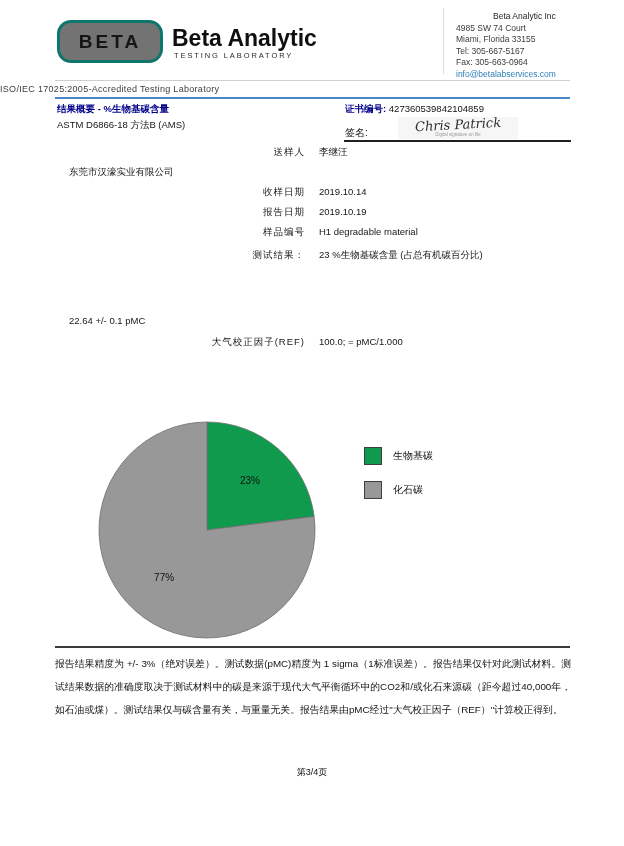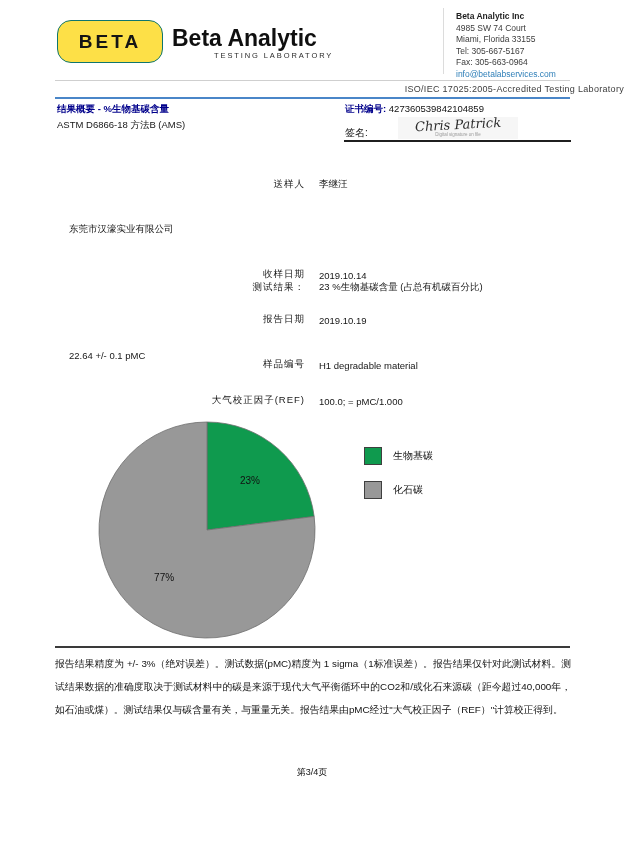--- a/index.html
+++ b/index.html
@@ -5,54 +5,54 @@
   html,body { margin:0; padding:0; }
   body {
     width:624px; height:846px; background:#ffffff; position:relative;
     font-family:"Liberation Sans","DejaVu Sans",sans-serif; color:#1a1a1a;
     overflow:hidden;
   }
 
   
   .logo-box {
     position:absolute; left:57px; top:20px; width:106px; height:43px;
-    border:1px solid #0f766e; border-radius:14px; background:#fde047;
+    border:3px solid #0f766e; border-radius:14px; background:#737373;
     box-sizing:border-box; display:flex; align-items:center; justify-content:center;
   }
   .logo-text { font-size:19px; font-weight:bold; letter-spacing:3px; color:#151515; }
   .brand-name { position:absolute; left:172px; top:25px; font-size:23px; font-weight:bold; color:#0f0f0f; }
-  .brand-subtitle { position:absolute; left:174px; top:51px; font-size:7.5px; letter-spacing:1.9px; color:#2a2a2a;margin-left:40px; }
+  .brand-subtitle { position:absolute; left:174px; top:51px; font-size:7.5px; letter-spacing:1.9px; color:#2a2a2a; }
   .header-divider { position:absolute; left:443px; top:8px; width:1px; height:66px; background:#dcdcdc; }
   .contact { position:absolute; left:456px; top:11px; font-size:8.5px; line-height:11.5px; color:#3c3c3c; }
-  .contact .company { font-weight:bold; color:#1f1f1f; }
+  .contact .company { font-weight:normal; color:#1f1f1f;text-align:right; }
   .contact .email { color:#2e7fb8; text-decoration:none; }
 
   
   .rule-top { position:absolute; left:55px; width:515px; top:80px; height:1px; background:#cfcfcf; }
-  .accreditation { position:absolute; left:0; width:624px; top:84px; text-align:right; font-size:9px; letter-spacing:.3px; color:#3d3d3d; }
+  .accreditation { position:absolute; left:0; width:624px; top:84px; text-align:left; font-size:9px; letter-spacing:.3px; color:#3d3d3d; }
   .rule-accent { position:absolute; left:55px; width:515px; top:97px; height:2px; background:#4a86c8; }
 
   
   .report-title { position:absolute; left:57px; top:103px; font-size:9.5px; font-weight:bold; color:#00008b; }
   .report-method { position:absolute; left:57px; top:119px; font-size:9.5px; color:#161616; }
   .cert-row { position:absolute; left:345px; top:103px; font-size:9.5px; }
   .cert-label { font-weight:bold; color:#00008b; }
   .cert-number { color:#111; }
   .sig-label { position:absolute; left:345px; top:126px; font-size:10px; color:#111; }
   .sig-box { position:absolute; left:398px; top:117px; width:120px; height:22px; background:#f6f6f6; text-align:center; }
   .sig-name { display:block; font-family:"DejaVu Serif",serif; font-style:italic; font-size:13px; line-height:15px; color:#2c2c2c; transform:rotate(-3deg); }
   .sig-note { display:block; font-size:5px; color:#9a9a9a; margin-top:-1px; transform:scale(.9); }
   .sig-rule { position:absolute; left:344px; top:140px; width:227px; height:2px; background:#1f1f1f; }
 
   
   .fields { position:absolute; left:55px; width:460px; }
   .fields-sample { top:146px; }
   .fields-result { top:249px; }
   .fields-lab    { top:315px; }
-  .frow { display:flex; align-items:flex-end; height:20px; font-size:9.5px; color:#161616;margin-top:25px; }
+  .frow { display:flex; align-items:flex-start; height:20px; font-size:9.5px; color:#161616; }
   .fields-lab .frow { height:21px; }
   .flabel { width:250px; text-align:right; letter-spacing:1px; white-space:nowrap; }
   .fvalue { margin-left:14px; white-space:nowrap; }
 
   
   .pie-wrap { position:absolute; left:96px; top:420px; width:222px; height:222px; }
   .legend { position:absolute; left:364px; top:447px; }
   .legend-item { display:flex; align-items:center; margin-bottom:16px;text-align:center; }
   .legend-swatch { width:18px; height:18px; border:1px solid #3f3f3f; box-sizing:border-box; }
   .legend-label { margin-left:11px; font-size:10px; color:#141414; }

